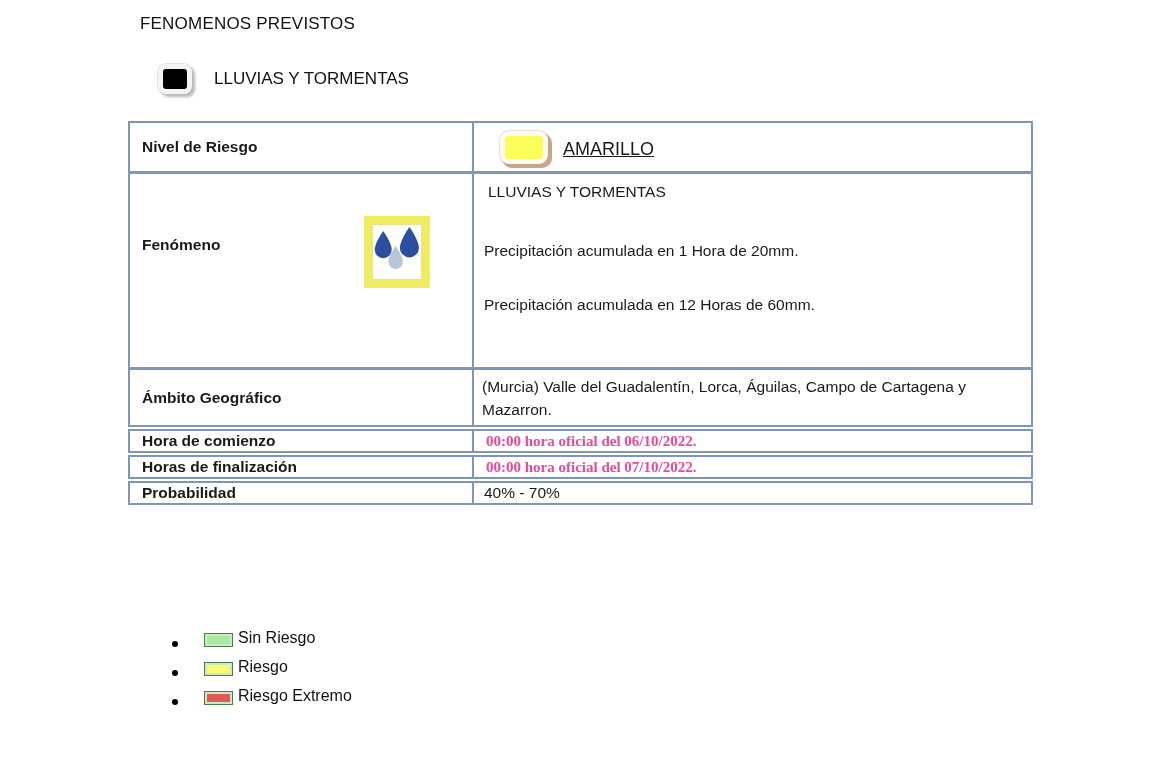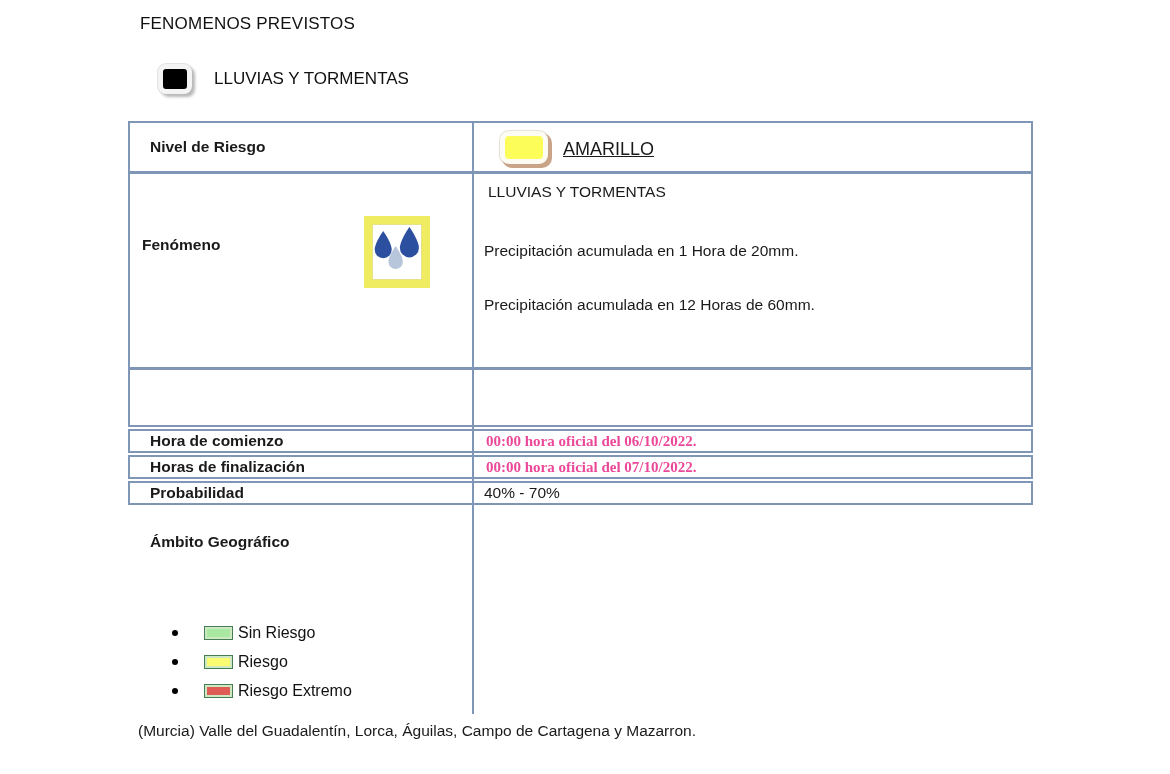--- a/index.html
+++ b/index.html
@@ -26,29 +26,29 @@
   }
   .phen-header-label { margin-left: 22px; font-size: 17px; color: #111; }
 
   
   .risk-table { position: absolute; left: 128px; top: 121px; width: 905px; }
   .tbl-box { border: 2px solid #8096b6; background: #fff; }
   .tbl-row { display: flex; }
   .cell-l {
     width: 344px; flex: 0 0 344px;
     border-right: 2px solid #8096b6;
-    padding-left: 20px;
+    padding-left: 12px;
     font-weight: bold; font-size: 15.5px;
     display: flex; align-items: center;
   }
   .cell-r { flex: 1 1 auto; font-size: 15.5px; }
 
   .row-nivel { height: 51px; border-bottom: 3px solid #8096b6; }
   .row-fenomeno { height: 196px; border-bottom: 3px solid #8096b6; }
-  .row-ambito { height: 55px; flex-direction: column; }
+  .row-ambito { height: 55px; }
 
   
   .nivel-val { display: flex; align-items: flex-start; padding: 8px 0 0 26px; }
   .yellow-btn {
     width: 48px; height: 33px;
     border: 5px solid #fcfcf4; border-radius: 9px;
     box-shadow: 3px 3px 0 1px #c9a489, 0 0 1px 1px #e5e0d5;
   }
   .nivel-text { margin-left: 15px; margin-top: 8px; font-size: 18px; text-decoration: underline; }
 
@@ -77,21 +77,21 @@
   .small-row .cell-l { font-size: 15.5px; }
   .serif-val {
     font-family: "Liberation Serif", serif;
     font-size: 15px; color: #ec4899;
     display: flex; align-items: center; padding-left: 12px; font-weight: bold;
   }
   .sans-val { display: flex; align-items: center; padding-left: 10px; }
 
   
   .legend { position: absolute; left: 172px; top: 618px; }
-  .legend-item { display: flex; align-items: center; height: 29px; }
+  .legend-item { display: flex; align-items: flex-end; height: 29px; }
   .legend-bullet {
     width: 6px; height: 6px; border-radius: 50%;
     background: #000; flex: 0 0 6px;
   }
   .legend-swatch {
     width: 29px; height: 14px; margin-left: 26px;
     border: 1px solid #467d52;
     box-shadow: inset 0 0 0 2px #cde9c4;
     flex: 0 0 29px;
   }

